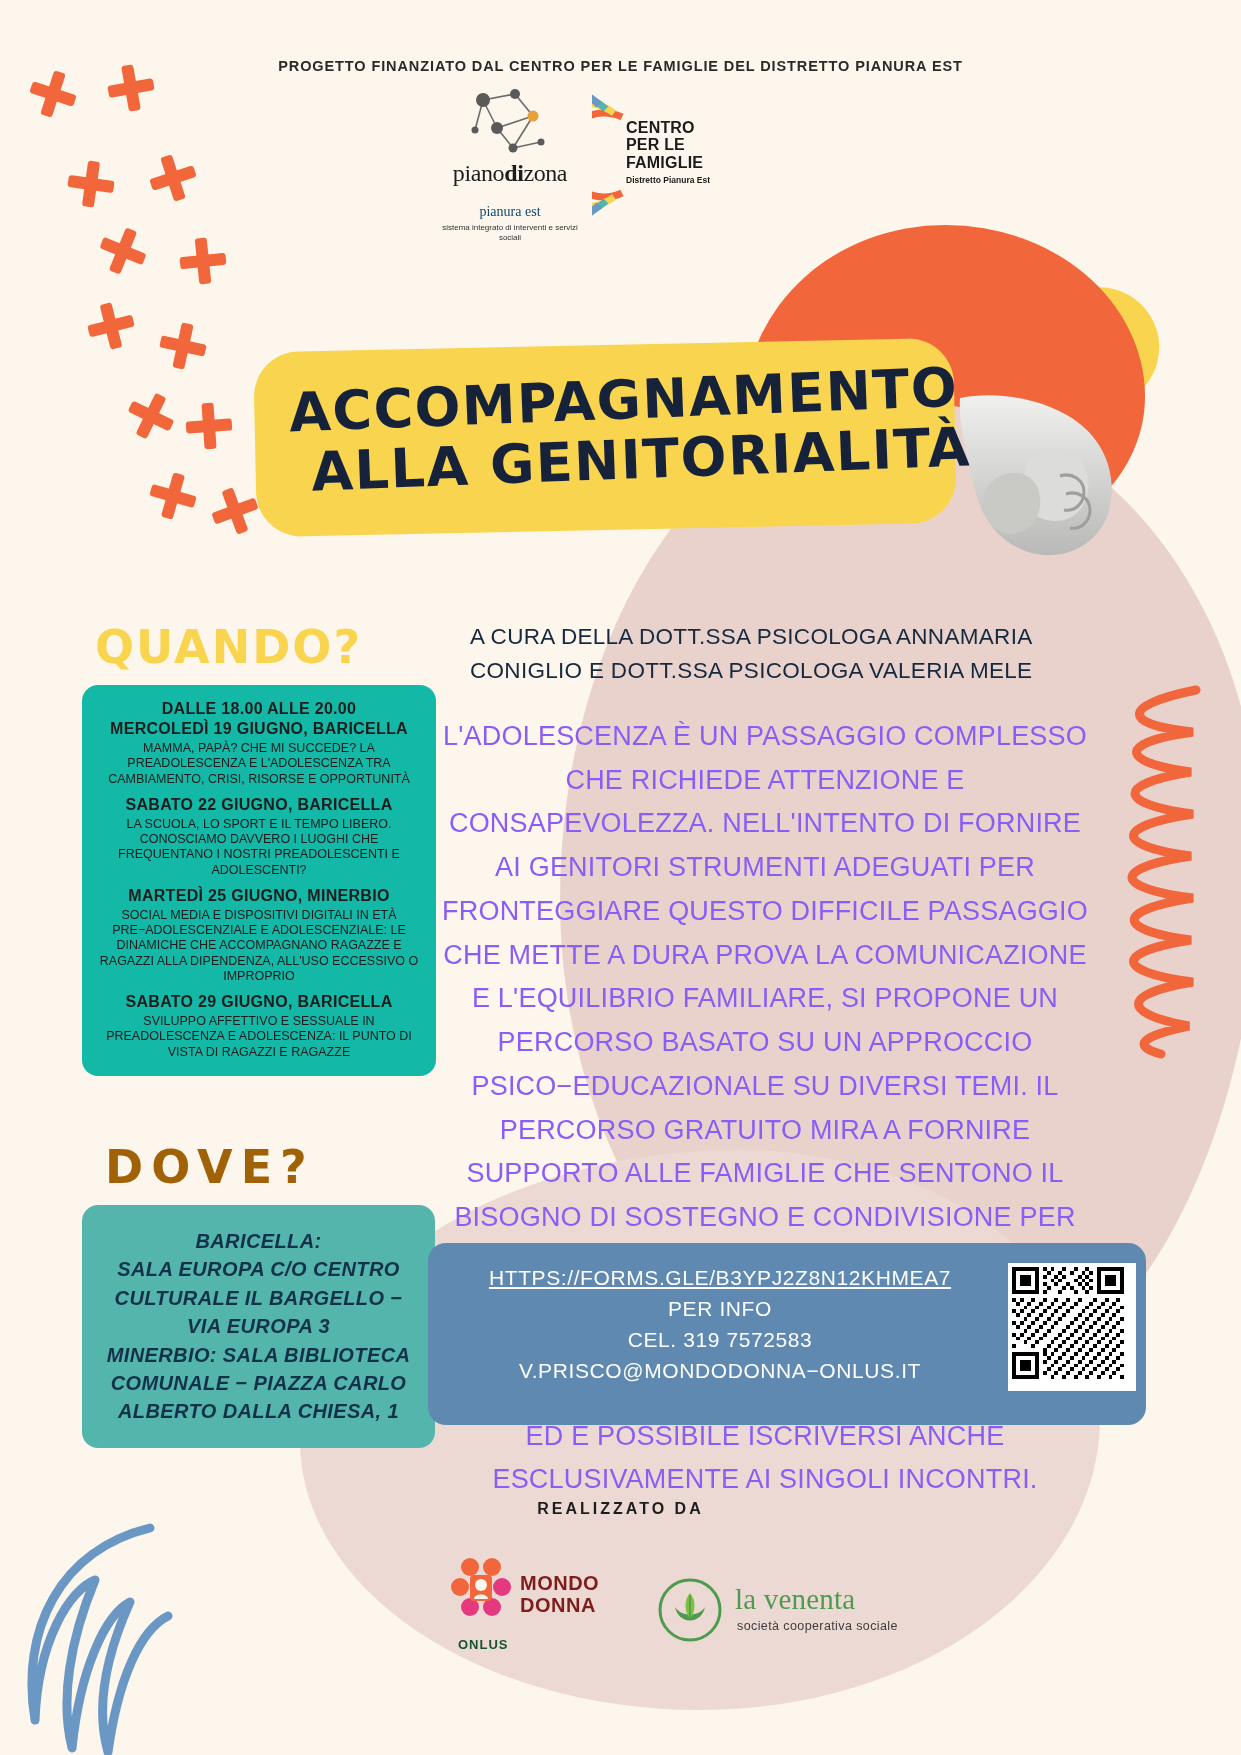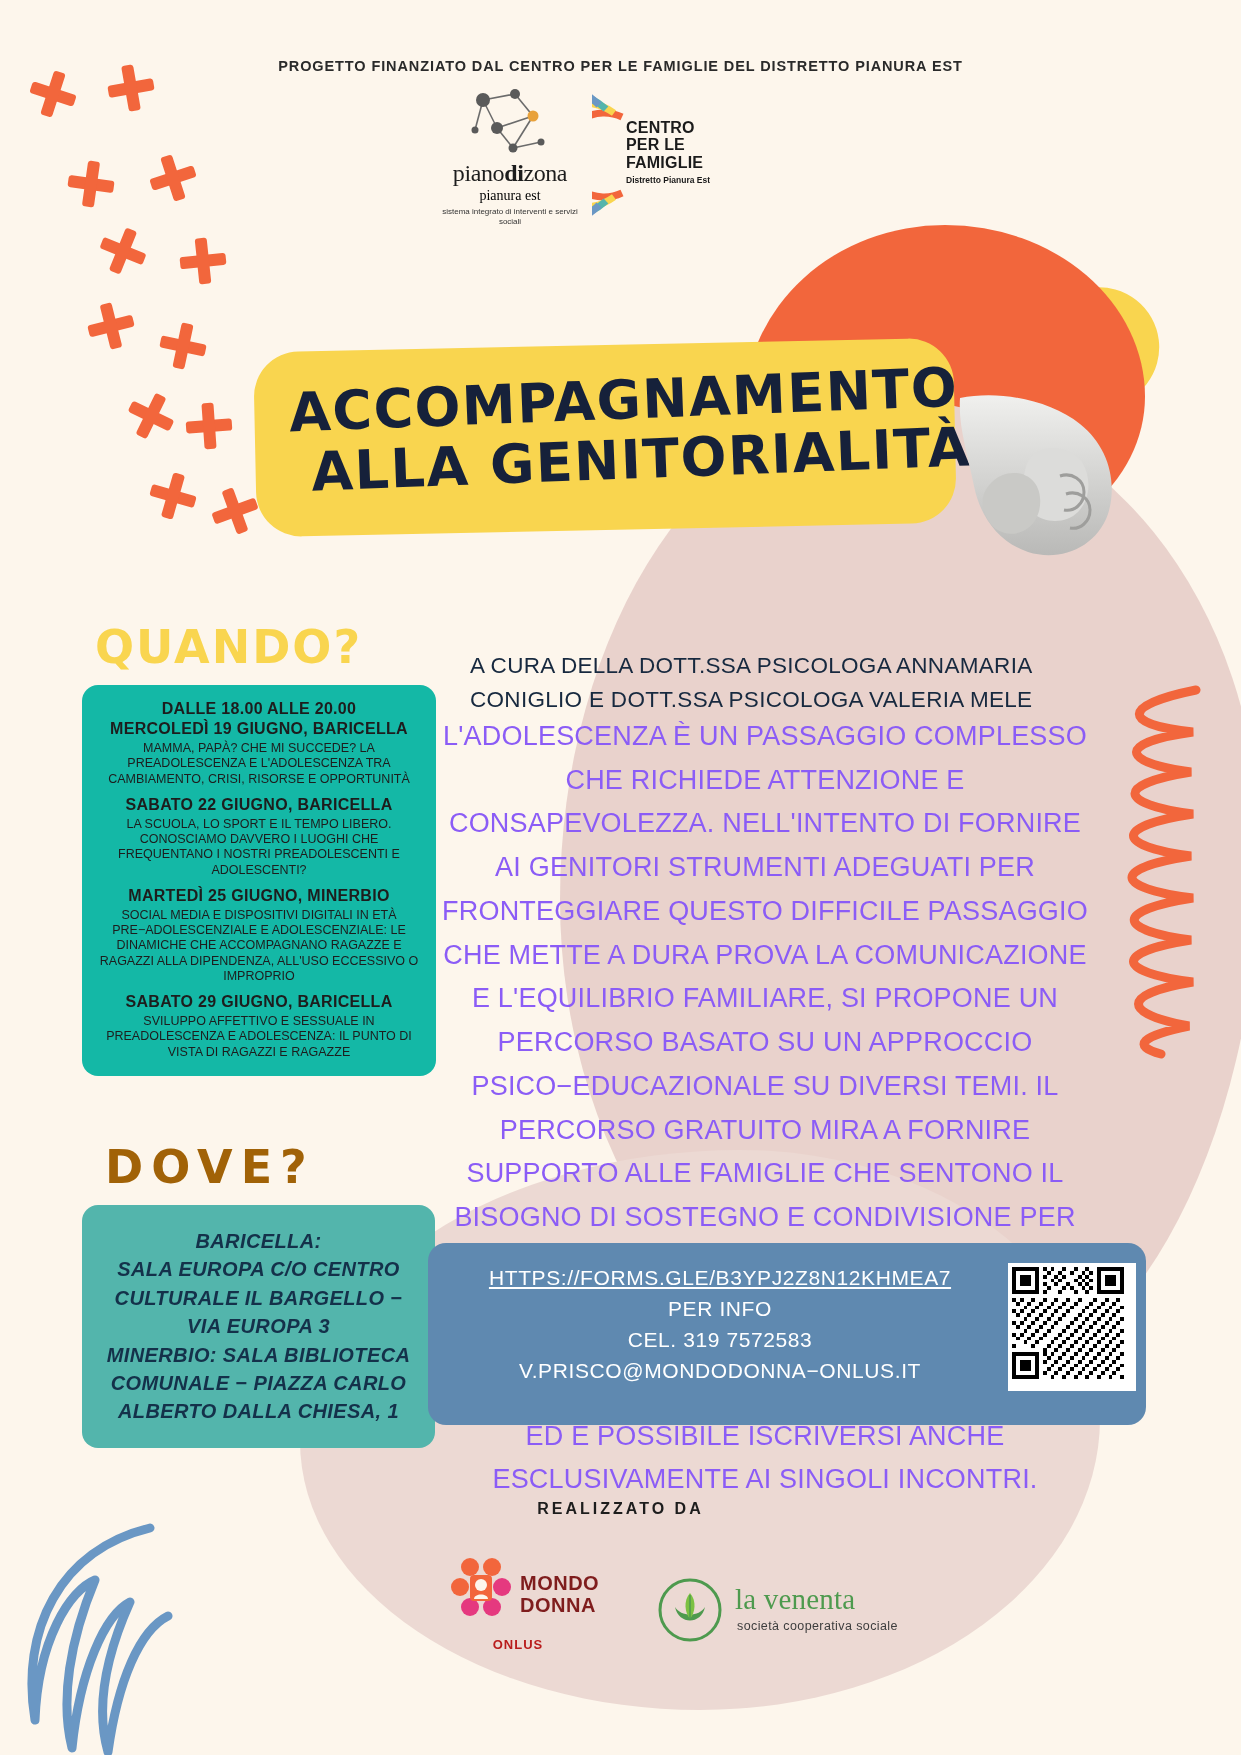--- a/index.html
+++ b/index.html
@@ -116,21 +116,21 @@
     position: absolute;
     left: 430px;
     top: 86px;
     width: 160px;
     height: 145px;
     text-align: center;
   }
   .pdz-mark { position: relative; width: 110px; height: 70px; margin: 0 auto; }
   .pdz-name { font-family: "Liberation Serif", serif; font-size: 24px; color: #1d1d1d; letter-spacing: -0.4px; }
   .pdz-name b { font-weight: bold; }
-  .pdz-sub { font-family: "Liberation Serif", serif; font-size: 14px; color: #000000; margin-top: 1px; }
+  .pdz-sub { font-family: "Liberation Serif", serif; font-size: 14px; color: #0c4a6e; margin-top: 17px; }
   .pdz-tiny { font-size: 8px; color: #333; line-height: 1.25; margin-top: 3px; }
 
   .logo-cpf {
     position: absolute;
     left: 592px;
     top: 93px;
     width: 135px;
     height: 125px;
   }
   .cpf-text {
@@ -246,21 +246,21 @@
     font-weight: bold;
     line-height: 1.42;
     letter-spacing: 0.4px;
     font-style: italic;
   }
 
   
   .curatori {
     position: absolute;
     left: 470px;
-    top: 649px;
+    top: 620px;
     width: 620px;
     font-size: 22.5px;
     line-height: 1.5;
     color: #17293f;
     letter-spacing: 0.3px;
   }
   .descr {
     position: absolute;
     left: 440px;
     top: 715px;
@@ -332,25 +332,24 @@
     font-weight: bold;
     line-height: 1.12;
     color: #7f1d1d;
     letter-spacing: 0.5px;
   }
   .md-onlus {
     position: absolute;
     left: 18px;
     top: 82px;
     width: 120px;
-    text-align: center;
     font-size: 13px;
     font-weight: bold;
     letter-spacing: 1px;
-    color: #b91c1c;
+    color: #14532d;
   }
   .lv-logo {
     position: absolute;
     left: 655px;
     top: 1575px;
     width: 270px;
     height: 80px;
   }
   .lv-text {
     position: absolute;

